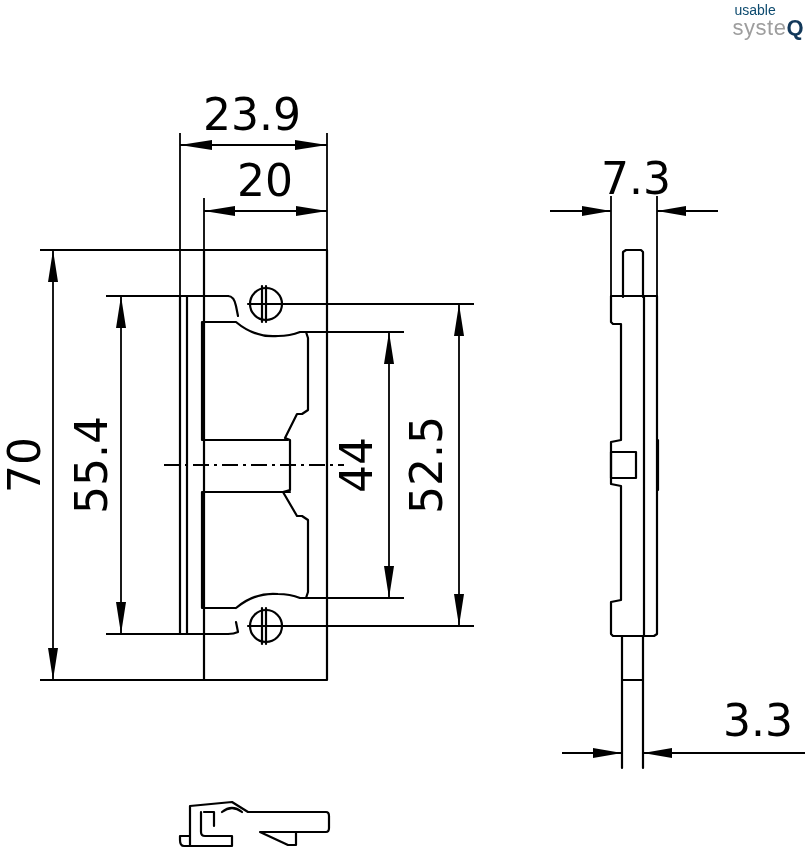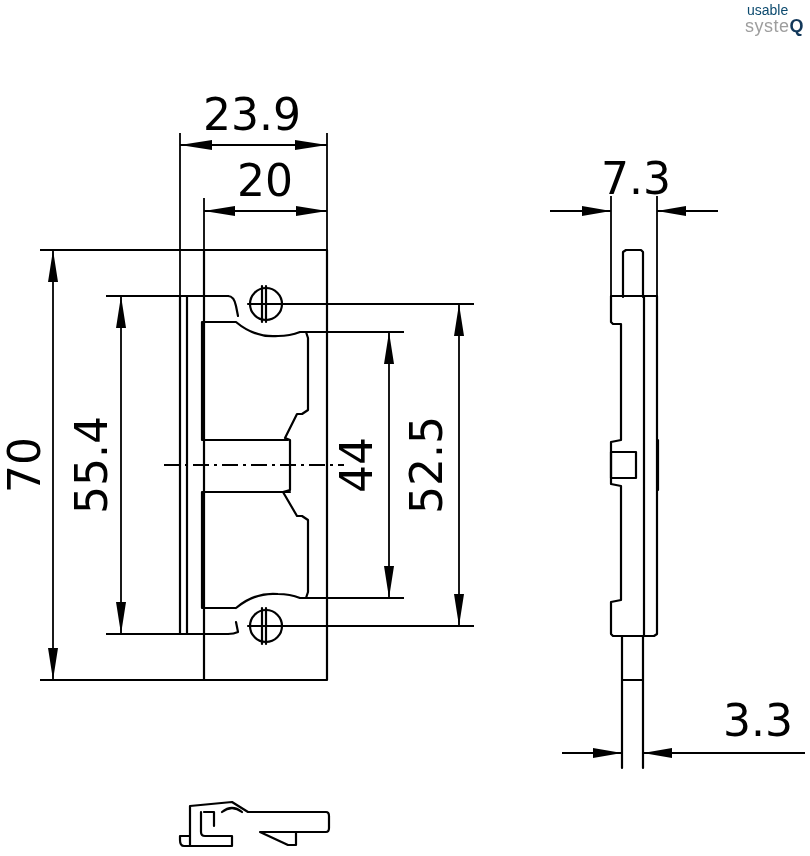--- a/index.html
+++ b/index.html
@@ -5,21 +5,21 @@
   html, body { margin: 0; padding: 0; background: #ffffff; }
   body { width: 810px; height: 856px; position: relative; overflow: hidden; font-family: "DejaVu Sans", sans-serif; }
   #drawing { position: absolute; left: 0; top: 0; }
   .ln { stroke: #000; stroke-width: 2.2; fill: none; stroke-linecap: round; stroke-linejoin: round; }
   .thin { stroke: #000; stroke-width: 1.8; fill: none; }
   .dash { stroke: #000; stroke-width: 1.8; fill: none; stroke-dasharray: 16 5 3 5; }
   .arrow { fill: #000; stroke: none; }
   .dim { font-family: "DejaVu Sans", sans-serif; font-size: 44px; fill: #000; }
   .logo { position: absolute; right: 6px; top: 3px; text-align: left; line-height: 1; }
   .logo-top { font-family: "Liberation Sans", sans-serif; font-size: 14px; color: #0c4a6e; display: block; margin-left: 2px; }
-  .logo-bot { font-family: "Liberation Sans", sans-serif; font-size: 18px; color: #9e9e9e; display: block; letter-spacing: 0.5px; }
+  .logo-bot { font-family: "Liberation Sans", sans-serif; font-size: 22px; color: #9e9e9e; display: block; letter-spacing: 0.5px; }
   .logo-q { color: #12385a; font-weight: bold; }
 </style>
 </head>
 <body>
 
 <div class="logo">
   <span class="logo-top">usable</span>
   <span class="logo-bot"><span>syste</span><span class="logo-q">Q</span></span>
 </div>
 

